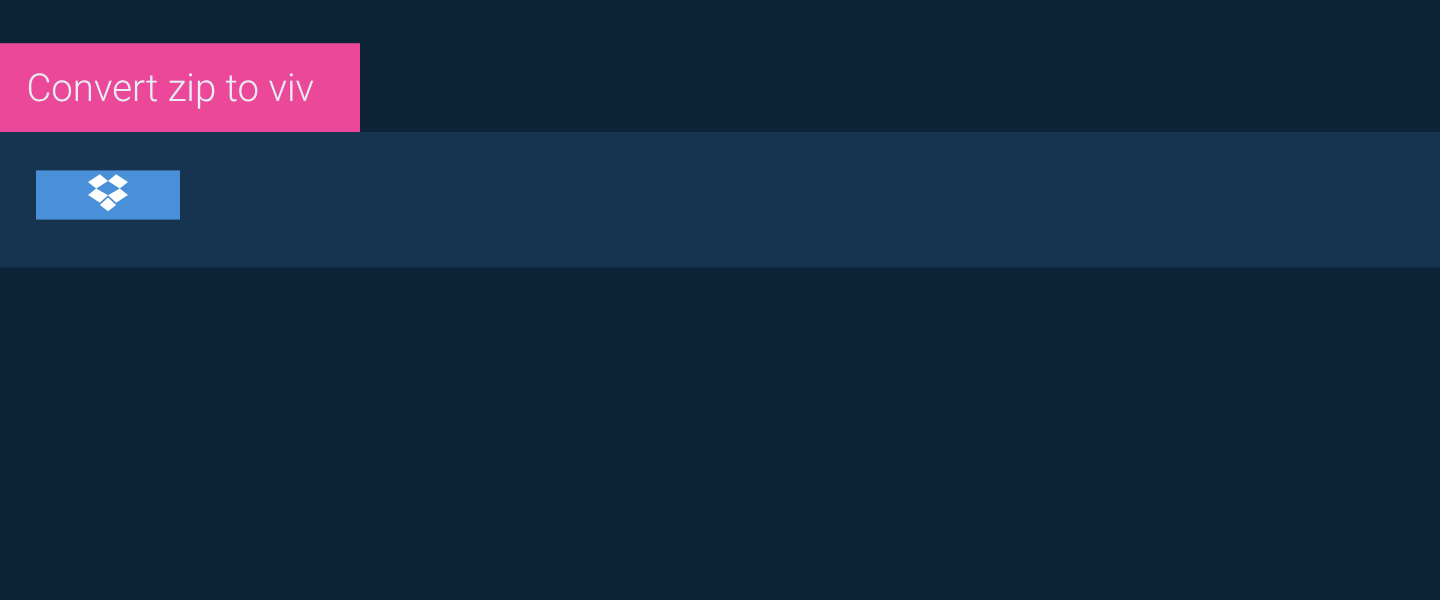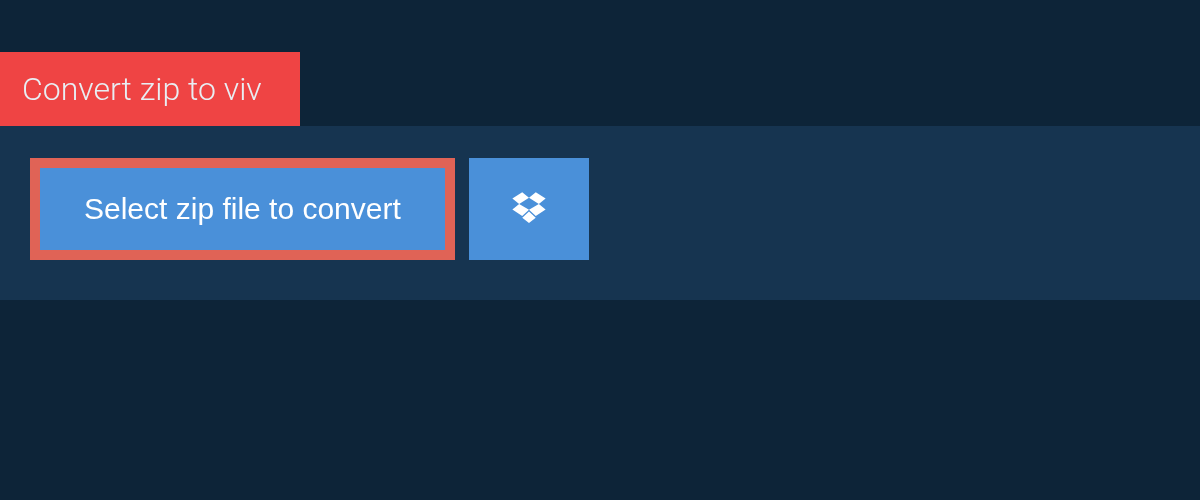--- a/index.html
+++ b/index.html
@@ -9,23 +9,23 @@
     }
     body {
       width: 1200px;
       height: 500px;
       background: #0d2438;
       font-family: -apple-system, BlinkMacSystemFont, "Segoe UI", Roboto, "Helvetica Neue", Arial, sans-serif;
       overflow: hidden;
     }
     .tab-header {
       display: inline-block;
-      background: #ef4444;
+      background: #ec4899;
       padding: 18px 38px 18px 22px;
-      margin-top: 52px;
+      margin-top: 36px;
       margin-left: 0;
     }
     .tab-header span {
       color: #e8eef3;
       font-size: 32px;
       font-weight: 300;
     }
     .panel {
       background: #163450;
       padding: 32px 30px 40px 30px;
@@ -68,23 +68,20 @@
 <body>
 
 
 
 <div class="tab-header">
   <span>Convert zip to viv</span>
 </div>
 
 <div class="panel">
   <div class="button-row">
-    <button class="select-button">
-      <span>Select zip file to convert</span>
-    </button>
     <button class="dropbox-button">
       <span>
         <svg viewBox="0 0 24 24" xmlns="http://www.w3.org/2000/svg">
           <path d="M6 2L0 6l6 4-6 4 6 4 6-4 6 4 6-4-6-4 6-4-6-4-6 4-6-4zm6 8l6-4-6-4-6 4 6 4zm0 2l-6 4 6 4 6-4-6-4zm-6 6l6 4 6-4-6-4-6 4z" opacity="0"></path>
           <path d="M7.71 2L1.5 6.05l4.29 3.45L12 5.55 7.71 2zm8.58 0L12 5.55l6.21 3.95 4.29-3.45L16.29 2zM1.5 12.95l6.21 4.05L12 13.05 5.79 9.5 1.5 12.95zm10.5.1l4.29 3.95 6.21-4.05L18.21 9.5 12 13.05zm-4.25 5.1L12 21.5l4.25-3.35L12 14.2l-4.25 3.95z"></path>
         </svg>
       </span>
     </button>
   </div>
 </div>

